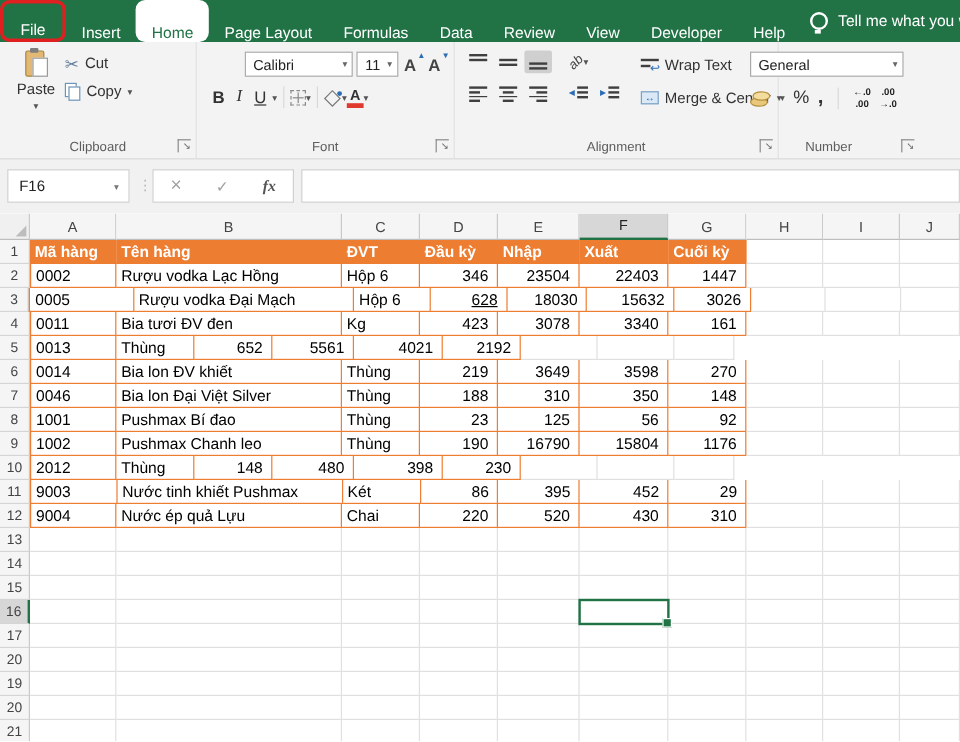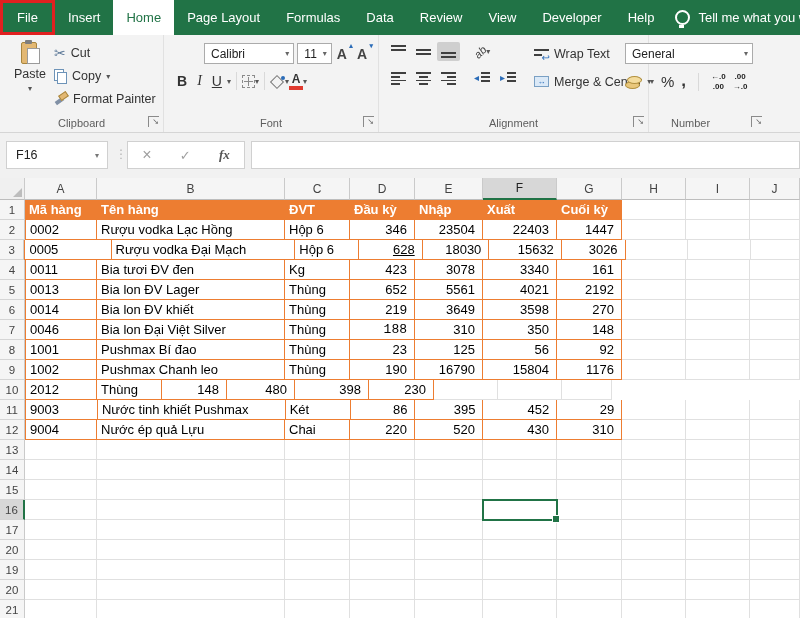--- a/index.html
+++ b/index.html
@@ -1,20 +1,20 @@
 <!DOCTYPE html>
 <html><head>
 <meta charset="utf-8">
 <style>
   html,body{margin:0;padding:0;background:#fff;font-family:"Liberation Sans",sans-serif;}
   #app{position:relative;width:800px;height:618px;overflow:hidden;background:#fff;}
 
   
   #tabbar{position:absolute;top:0;left:0;width:800px;height:35px;background:#217346;display:flex;align-items:stretch;overflow:hidden;}
-  .tab{display:flex;align-items:center;padding:0 13px;color:#fff;font-size:13px;white-space:nowrap;cursor:default;}
+  .tab{display:flex;align-items:flex-end;padding:0 13px;color:#fff;font-size:13px;white-space:nowrap;cursor:default;border-radius:8px;}
   .tab.active{background:#fff;color:#217346;}
   .filetab{border:3px solid #e02020;padding:0 14px;box-sizing:border-box;}
   .tellme{display:flex;align-items:center;gap:8px;color:#fff;font-size:13px;margin-left:8px;white-space:nowrap;}
   .bulb{position:relative;width:11px;height:11px;border:2px solid #fff;border-radius:50%;display:inline-block;}
   .bulb:after{content:"";position:absolute;left:2px;bottom:-5px;width:5px;height:3px;background:#fff;}
 
   
   #ribbon{position:absolute;top:35px;left:0;width:800px;height:98px;background:#f3f3f3;border-bottom:1px solid #d5d5d5;box-sizing:border-box;}
   .grp{position:absolute;top:0;height:97px;border-right:1px solid #e1e1e1;box-sizing:border-box;}
   #g-clip{left:0;width:164px;}
@@ -173,24 +173,20 @@
         <div class="small-btns">
           <div class="sbtn">
             <span class="ic-cut">✂</span>
             <span>Cut</span>
           </div>
           <div class="sbtn">
             <span class="ic-copy"></span>
             <span>Copy</span>
             <span class="carsm">▾</span>
           </div>
-          <div class="sbtn">
-            <span class="ic-fp"></span>
-            <span>Format Painter</span>
-          </div>
         </div>
       </div>
       <div class="grp-label">Clipboard</div>
       <div class="launcher">↘</div>
     </div>
 
     <div class="grp" id="g-font">
       <div class="f-inner">
         <div class="frow">
           <div class="combo" id="font-name">
@@ -424,21 +420,20 @@
         <div class="c tbl num" style="width: 68px;">3078</div>
         <div class="c tbl num" style="width: 74px;">3340</div>
         <div class="c tbl num" style="width: 65px;">161</div>
         <div class="c eg" style="width: 64px;"></div>
         <div class="c eg" style="width: 64px;"></div>
         <div class="c eg" style="width: 50px;"></div>
       </div>
       <div class="grow">
         <div class="r-hdr">5</div>
         <div class="c tbl cl" style="width: 72px;">0013</div>
-        <div class="c tbl" style="width: 188px;">Bia lon ĐV Lager</div>
         <div class="c tbl" style="width: 65px;">Thùng</div>
         <div class="c tbl num" style="width: 65px;">652</div>
         <div class="c tbl num" style="width: 68px;">5561</div>
         <div class="c tbl num" style="width: 74px;">4021</div>
         <div class="c tbl num" style="width: 65px;">2192</div>
         <div class="c eg" style="width: 64px;"></div>
         <div class="c eg" style="width: 64px;"></div>
         <div class="c eg" style="width: 50px;"></div>
       </div>
       <div class="grow">
@@ -452,21 +447,21 @@
         <div class="c tbl num" style="width: 65px;">270</div>
         <div class="c eg" style="width: 64px;"></div>
         <div class="c eg" style="width: 64px;"></div>
         <div class="c eg" style="width: 50px;"></div>
       </div>
       <div class="grow">
         <div class="r-hdr">7</div>
         <div class="c tbl cl" style="width: 72px;">0046</div>
         <div class="c tbl" style="width: 188px;">Bia lon Đại Việt Silver</div>
         <div class="c tbl" style="width: 65px;">Thùng</div>
-        <div class="c tbl num" style="width: 65px; font-family: Liberation Mono, monospace;">188</div>
+        <div class="c tbl num" style="width: 65px;">188</div>
         <div class="c tbl num" style="width: 68px;">310</div>
         <div class="c tbl num" style="width: 74px;">350</div>
         <div class="c tbl num" style="width: 65px;">148</div>
         <div class="c eg" style="width: 64px;"></div>
         <div class="c eg" style="width: 64px;"></div>
         <div class="c eg" style="width: 50px;"></div>
       </div>
       <div class="grow">
         <div class="r-hdr">8</div>
         <div class="c tbl cl" style="width: 72px;">1001</div>

